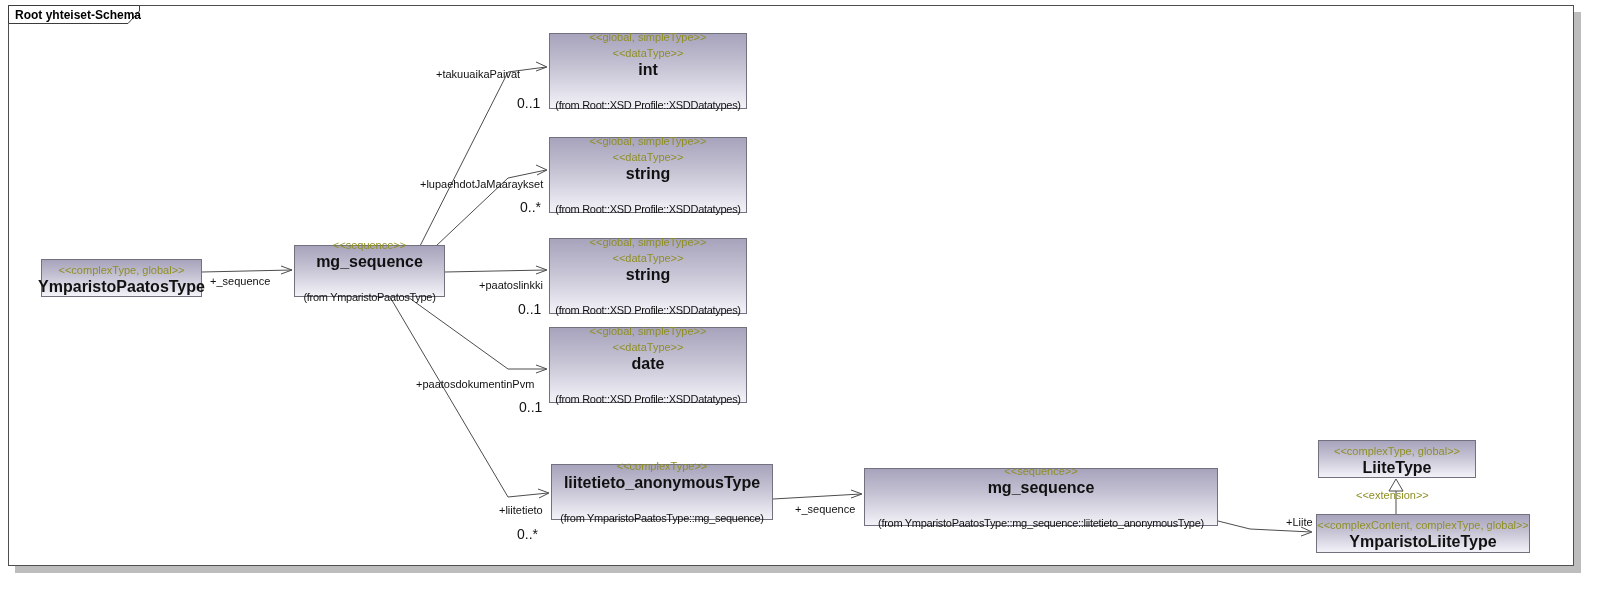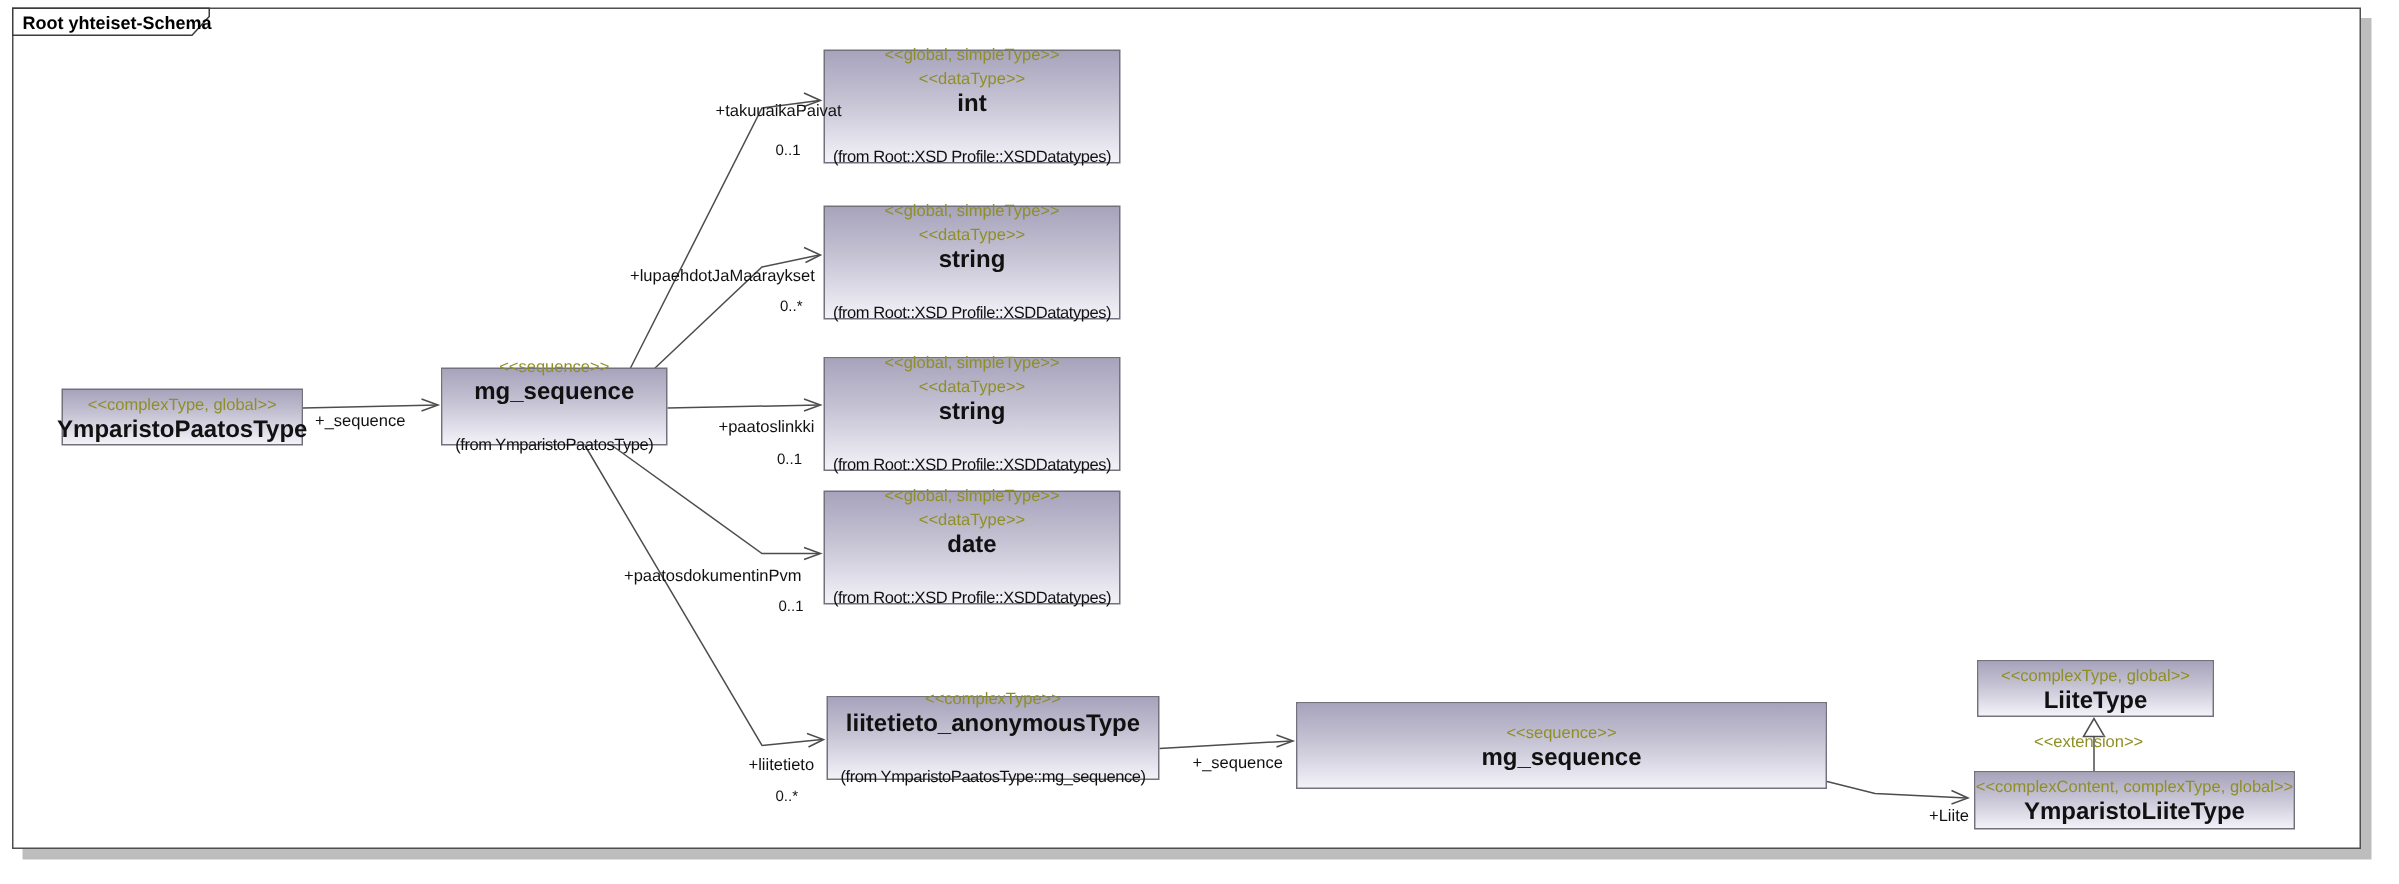--- a/index.html
+++ b/index.html
@@ -5,21 +5,21 @@
   html,body{margin:0;padding:0;background:#ffffff;}
   body{position:relative;width:1599px;height:589px;font-family:"Liberation Sans",sans-serif;overflow:hidden;}
   .frame{position:absolute;left:8px;top:5px;width:1564px;height:559px;background:#ffffff;border:1px solid #4f4f4f;box-shadow:7px 7px 0 #bdbdbd;}
   .tab-text{position:absolute;left:15px;top:8px;font-size:12px;font-weight:bold;color:#000;white-space:nowrap;}
   svg.overlay{position:absolute;left:0;top:0;width:1599px;height:589px;pointer-events:none;}
   .node{position:absolute;box-sizing:border-box;border:1px solid #72727e;background:linear-gradient(180deg,#a7a3bc 0%,#c6c3d4 45%,#f3f2f8 100%);display:flex;flex-direction:column;justify-content:center;align-items:center;text-align:center;padding:2px 4px;}
   .stereo{font-size:11px;line-height:16px;color:#8f8f26;white-space:nowrap;}
   .nname{font-size:16px;line-height:17px;font-weight:bold;color:#111;white-space:nowrap;}
   .from{font-size:11px;line-height:15px;color:#111;white-space:nowrap;letter-spacing:-0.3px;margin-top:20px;}
   .elabel{position:absolute;font-size:11px;color:#111;white-space:nowrap;}
-  .mult{position:absolute;font-size:10px;color:#111;white-space:nowrap;}
+  .mult{position:absolute;font-size:14px;color:#111;white-space:nowrap;}
   .stereo-label{position:absolute;font-size:11px;color:#8f8f26;white-space:nowrap;}
 </style>
 </head>
 <body>
 
 <div class="frame"></div>
 
 <svg class="overlay" viewBox="0 0 1599 589">
 
   <path d="M8.5,5.5 L139.5,5.5 L139.5,11 L128,23.5 L8.5,23.5 Z" fill="#ffffff" stroke="#3c3c3c" stroke-width="1"></path>
@@ -115,46 +115,47 @@
 
 <div class="node" style="left:551px;top:464px;width:222px;height:56px">
   <div class="stereo">&lt;&lt;complexType&gt;&gt;</div>
   <div class="nname">liitetieto_anonymousType</div>
   <div class="from">(from YmparistoPaatosType::mg_sequence)</div>
 </div>
 
 <div class="node" style="left:864px;top:468px;width:354px;height:58px">
   <div class="stereo">&lt;&lt;sequence&gt;&gt;</div>
   <div class="nname">mg_sequence</div>
+  <div class="from">(from YmparistoPaatosType::mg_sequence::liitetieto_anonymousType)</div>
 </div>
 
 <div class="node" style="left:1318px;top:440px;width:158px;height:38px">
   <div class="stereo">&lt;&lt;complexType, global&gt;&gt;</div>
   <div class="nname">LiiteType</div>
 </div>
 
 <div class="node" style="left:1316px;top:514px;width:214px;height:39px">
   <div class="stereo">&lt;&lt;complexContent, complexType, global&gt;&gt;</div>
   <div class="nname">YmparistoLiiteType</div>
 </div>
 
 <div class="elabel" style="left:210px;top:275px">+_sequence</div>
 
-<div class="elabel" style="left:477px;top:68px">+takuuaikaPaivat</div>
+<div class="elabel" style="left:436px;top:68px">+takuuaikaPaivat</div>
 <div class="mult" style="left:517px;top:95px">0..1</div>
 
 <div class="elabel" style="left:420px;top:178px">+lupaehdotJaMaaraykset</div>
 <div class="mult" style="left:520px;top:199px">0..*</div>
 
 <div class="elabel" style="left:479px;top:279px">+paatoslinkki</div>
 <div class="mult" style="left:518px;top:301px">0..1</div>
 
 <div class="elabel" style="left:416px;top:378px">+paatosdokumentinPvm</div>
 <div class="mult" style="left:519px;top:399px">0..1</div>
 
 <div class="elabel" style="left:499px;top:504px">+liitetieto</div>
 <div class="mult" style="left:517px;top:526px">0..*</div>
 
 <div class="elabel" style="left:795px;top:503px">+_sequence</div>
 
-<div class="elabel" style="left:1286px;top:538px">+Liite</div>
+<div class="elabel" style="left:1286px;top:516px">+Liite</div>
 
 <div class="stereo-label" style="left:1356px;top:489px">&lt;&lt;extension&gt;&gt;</div>
 
 </body></html>

